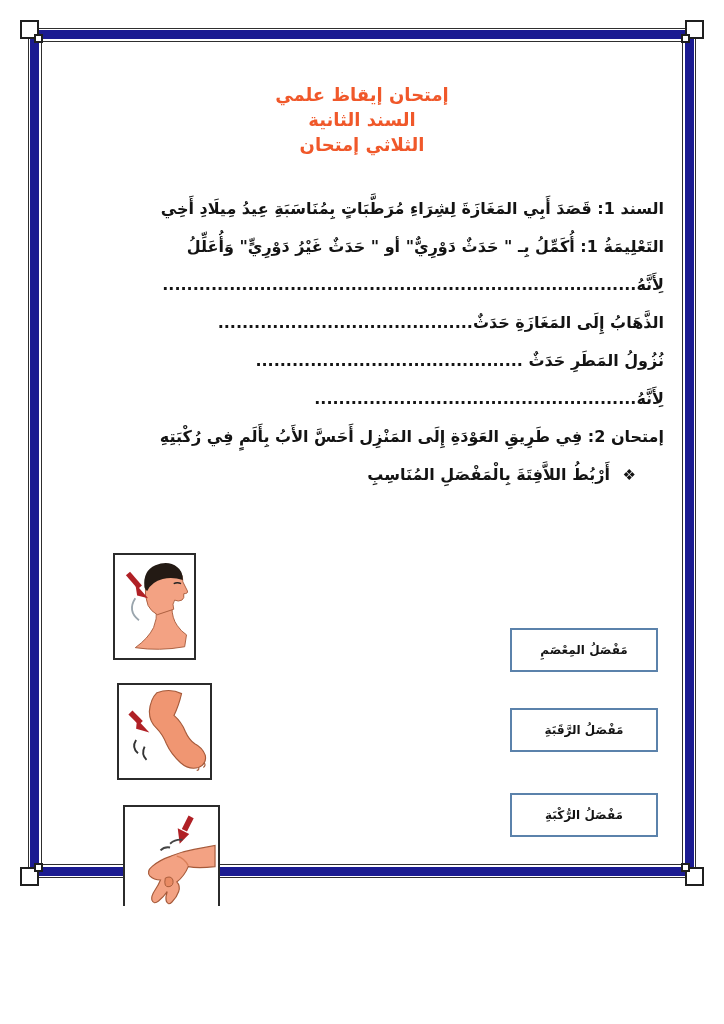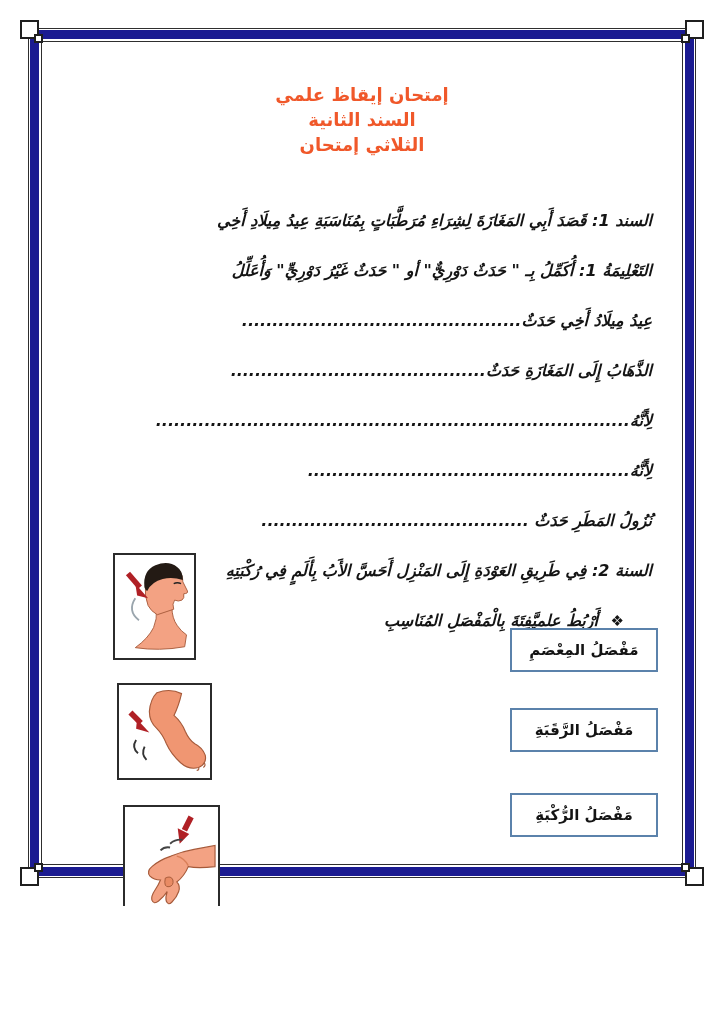--- a/index.html
+++ b/index.html
@@ -29,37 +29,37 @@
   .title-block{
     position:absolute;top:82px;left:0;right:0;text-align:center;
     color:var(--title_orange);font-weight:bold;font-size:18px;line-height:25px;
   }
   
   .body-text{
     position:absolute;top:190px;right:60px;left:60px;
     direction:rtl;text-align:right;color:var(--text_black);
     font-size:16px;font-weight:bold;
   }
-  .body-text p{margin:12px;line-height:38px;white-space:nowrap;font-style:italic;}
+  .body-text p{margin:0;line-height:38px;white-space:nowrap;}
   .task-line{padding-right:28px;}
   .task-line .bullet{margin-left:7px;font-size:15px;}
   
   .img-frame{
     position:absolute;box-sizing:border-box;border:2px solid #2b2b2b;
     background:#fff;padding:2px;
   }
   .img-frame svg{display:block;width:100%;height:100%;}
   .img1{left:113px;top:553px;width:83px;height:107px;}
   .img2{left:117px;top:683px;width:95px;height:97px;}
   .img3{left:123px;top:805px;width:97px;height:106px;}
   .label-box{
     position:absolute;left:510px;width:148px;height:44px;box-sizing:border-box;
     border:2px solid var(--box_border_blue);background:#fff;
     display:flex;align-items:center;justify-content:center;
-    direction:rtl;font-size:15px;font-weight:bold;color:var(--text_black);
+    direction:rtl;font-size:12px;font-weight:bold;color:var(--text_black);
   }
   .box1{top:628px;} .box2{top:708px;} .box3{top:793px;}
 </style>
 </head>
 <body>
 
 <div class="page">
 
   <div class="frame">
     <div class="band"></div>
@@ -72,29 +72,28 @@
 
   <header class="title-block">
     <div>إمتحان إيقاظ علمي</div>
     <div>السند الثانية</div>
     <div>الثلاثي إمتحان</div>
   </header>
 
   <main class="body-text" dir="rtl">
     <p>السند 1: قَصَدَ أَبِي المَغَازَةَ  لِشِرَاءِ مُرَطَّبَاتٍ بِمُنَاسَبَةِ عِيدُ مِيلَادِ أَخِي</p>
     <p>التَعْلِيمَةُ 1: أُكَمِّلُ بِـ " حَدَثٌ دَوْرِيٌّ" أو " حَدَثٌ غَيْرُ دَوْرِيٍّ" وَأُعَلِّلُ</p>
-    <p>عِيدُ مِيلَادُ أَخِي حَدَثٌ..............................................</p>
+    <p>لِأَنَّهُ..............................................................................</p>
     <p>الذَّهَابُ إِلَى المَغَازَةِ حَدَثٌ..........................................</p>
-    <p>لِأَنَّهُ..............................................................................</p>
+    <p>نُزُولُ المَطَرِ حَدَثٌ ............................................</p>
     <p>لِأَنَّهُ.....................................................</p>
-    <p>نُزُولُ المَطَرِ حَدَثٌ ............................................</p>
-    <p>السنة 2: فِي طَرِيقِ العَوْدَةِ إِلَى المَنْزِل أَحَسَّ الأَبُ بِأَلَمٍ فِي رُكْبَتِهِ</p>
+    <p>إمتحان 2: فِي طَرِيقِ العَوْدَةِ إِلَى المَنْزِل أَحَسَّ الأَبُ بِأَلَمٍ فِي رُكْبَتِهِ</p>
     <p class="task-line">
       <span class="bullet">❖</span>
-      <span>أَرْبُطُ علميَّفِتَةَ بِالْمَفْصَلِ المُنَاسِبِ</span>
+      <span>أَرْبُطُ اللاَّفِتَةَ بِالْمَفْصَلِ المُنَاسِبِ</span>
     </p>
   </main>
 
   <div class="img-frame img1">
     <svg viewBox="0 0 82 106">
       <path d="M20 98 Q34 88 40 76 Q44 66 43 58 L60 53 Q60 66 66 74 Q70 80 76 84 L74 97 Q46 102 20 98 Z" fill="#f3a283" stroke="#a65a3a" stroke-width="1"></path>
       <path d="M34 52 Q30 42 31 30 Q32 16 42 10 Q54 4 65 11 Q72 16 72 26 L77 36 Q78 39 73 39 Q74 44 71 46 Q67 48 63 46 Q60 50 62 56 L44 62 Q37 58 34 52 Z" fill="#f3a283" stroke="#a65a3a" stroke-width="1"></path>
       <path d="M30 32 Q28 14 42 8 Q56 2 66 10 Q72 14 72 24 Q60 20 50 23 Q38 26 33 36 Q31 35 30 32 Z" fill="#231a14"></path>
       <path d="M62 28 Q66 26 70 28" fill="none" stroke="#222" stroke-width="1.6"></path>
       <path d="M20 44 Q11 58 24 68" fill="none" stroke="#9aa5ad" stroke-width="2"></path>

